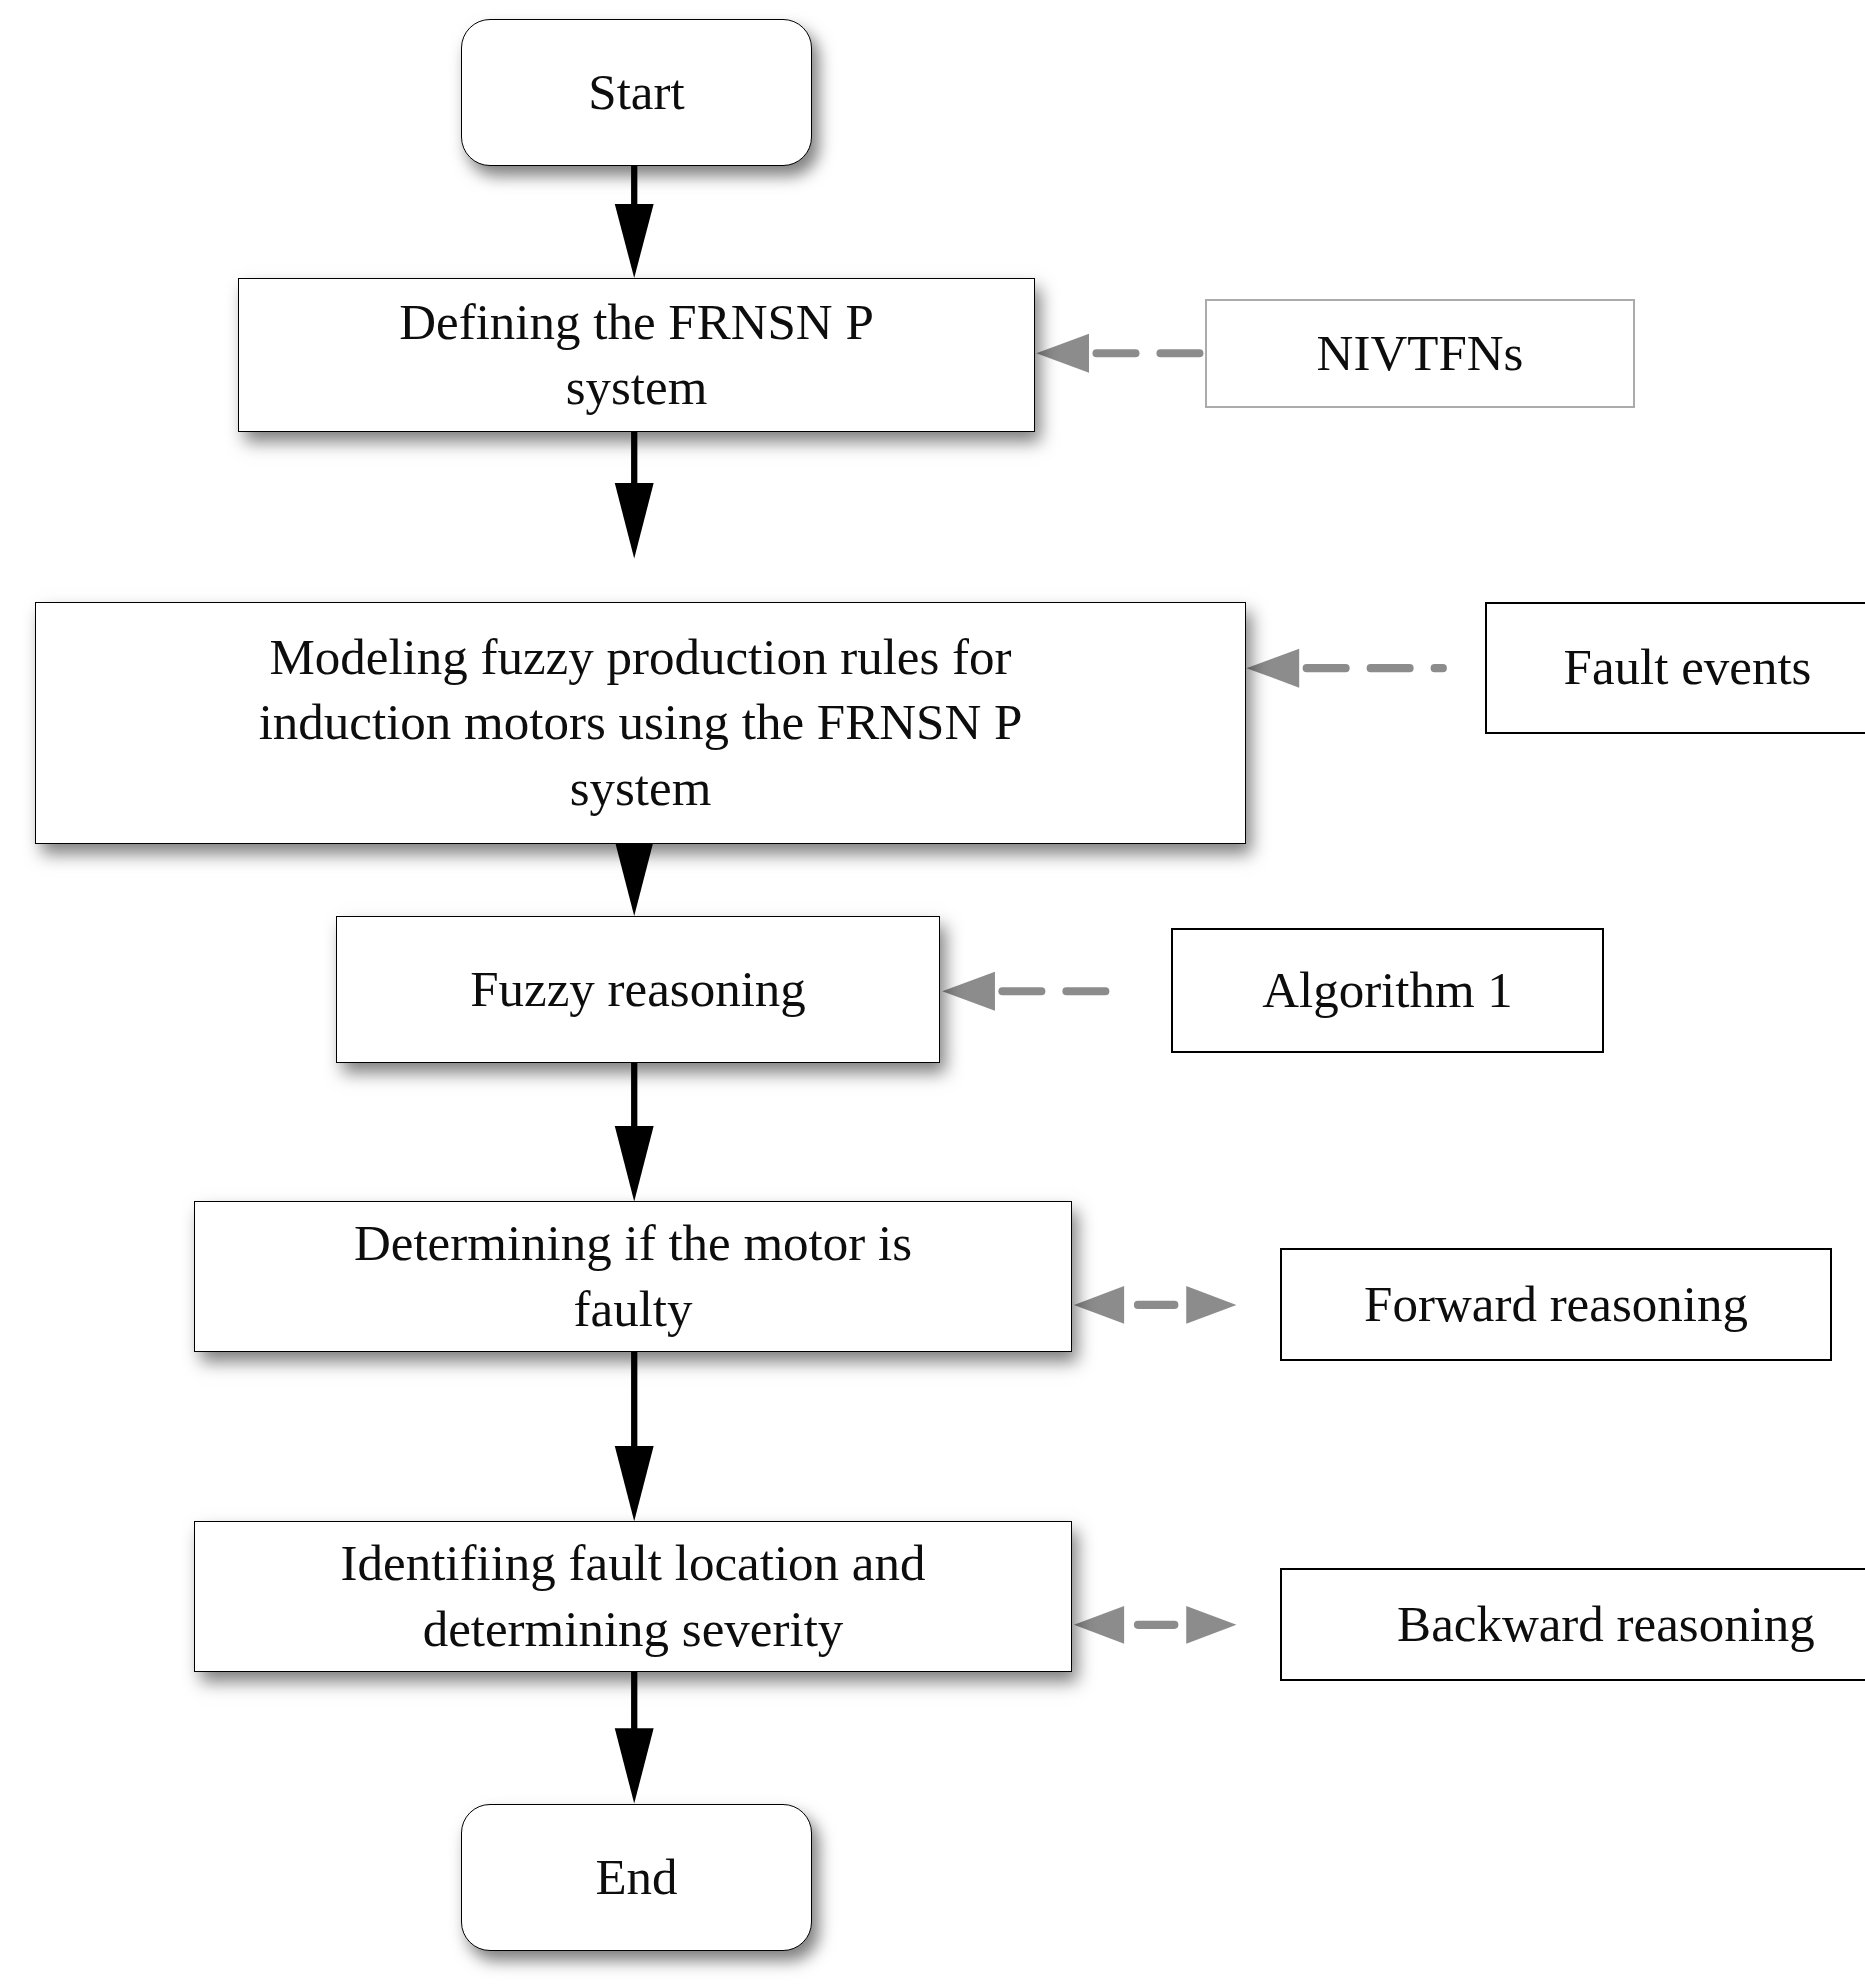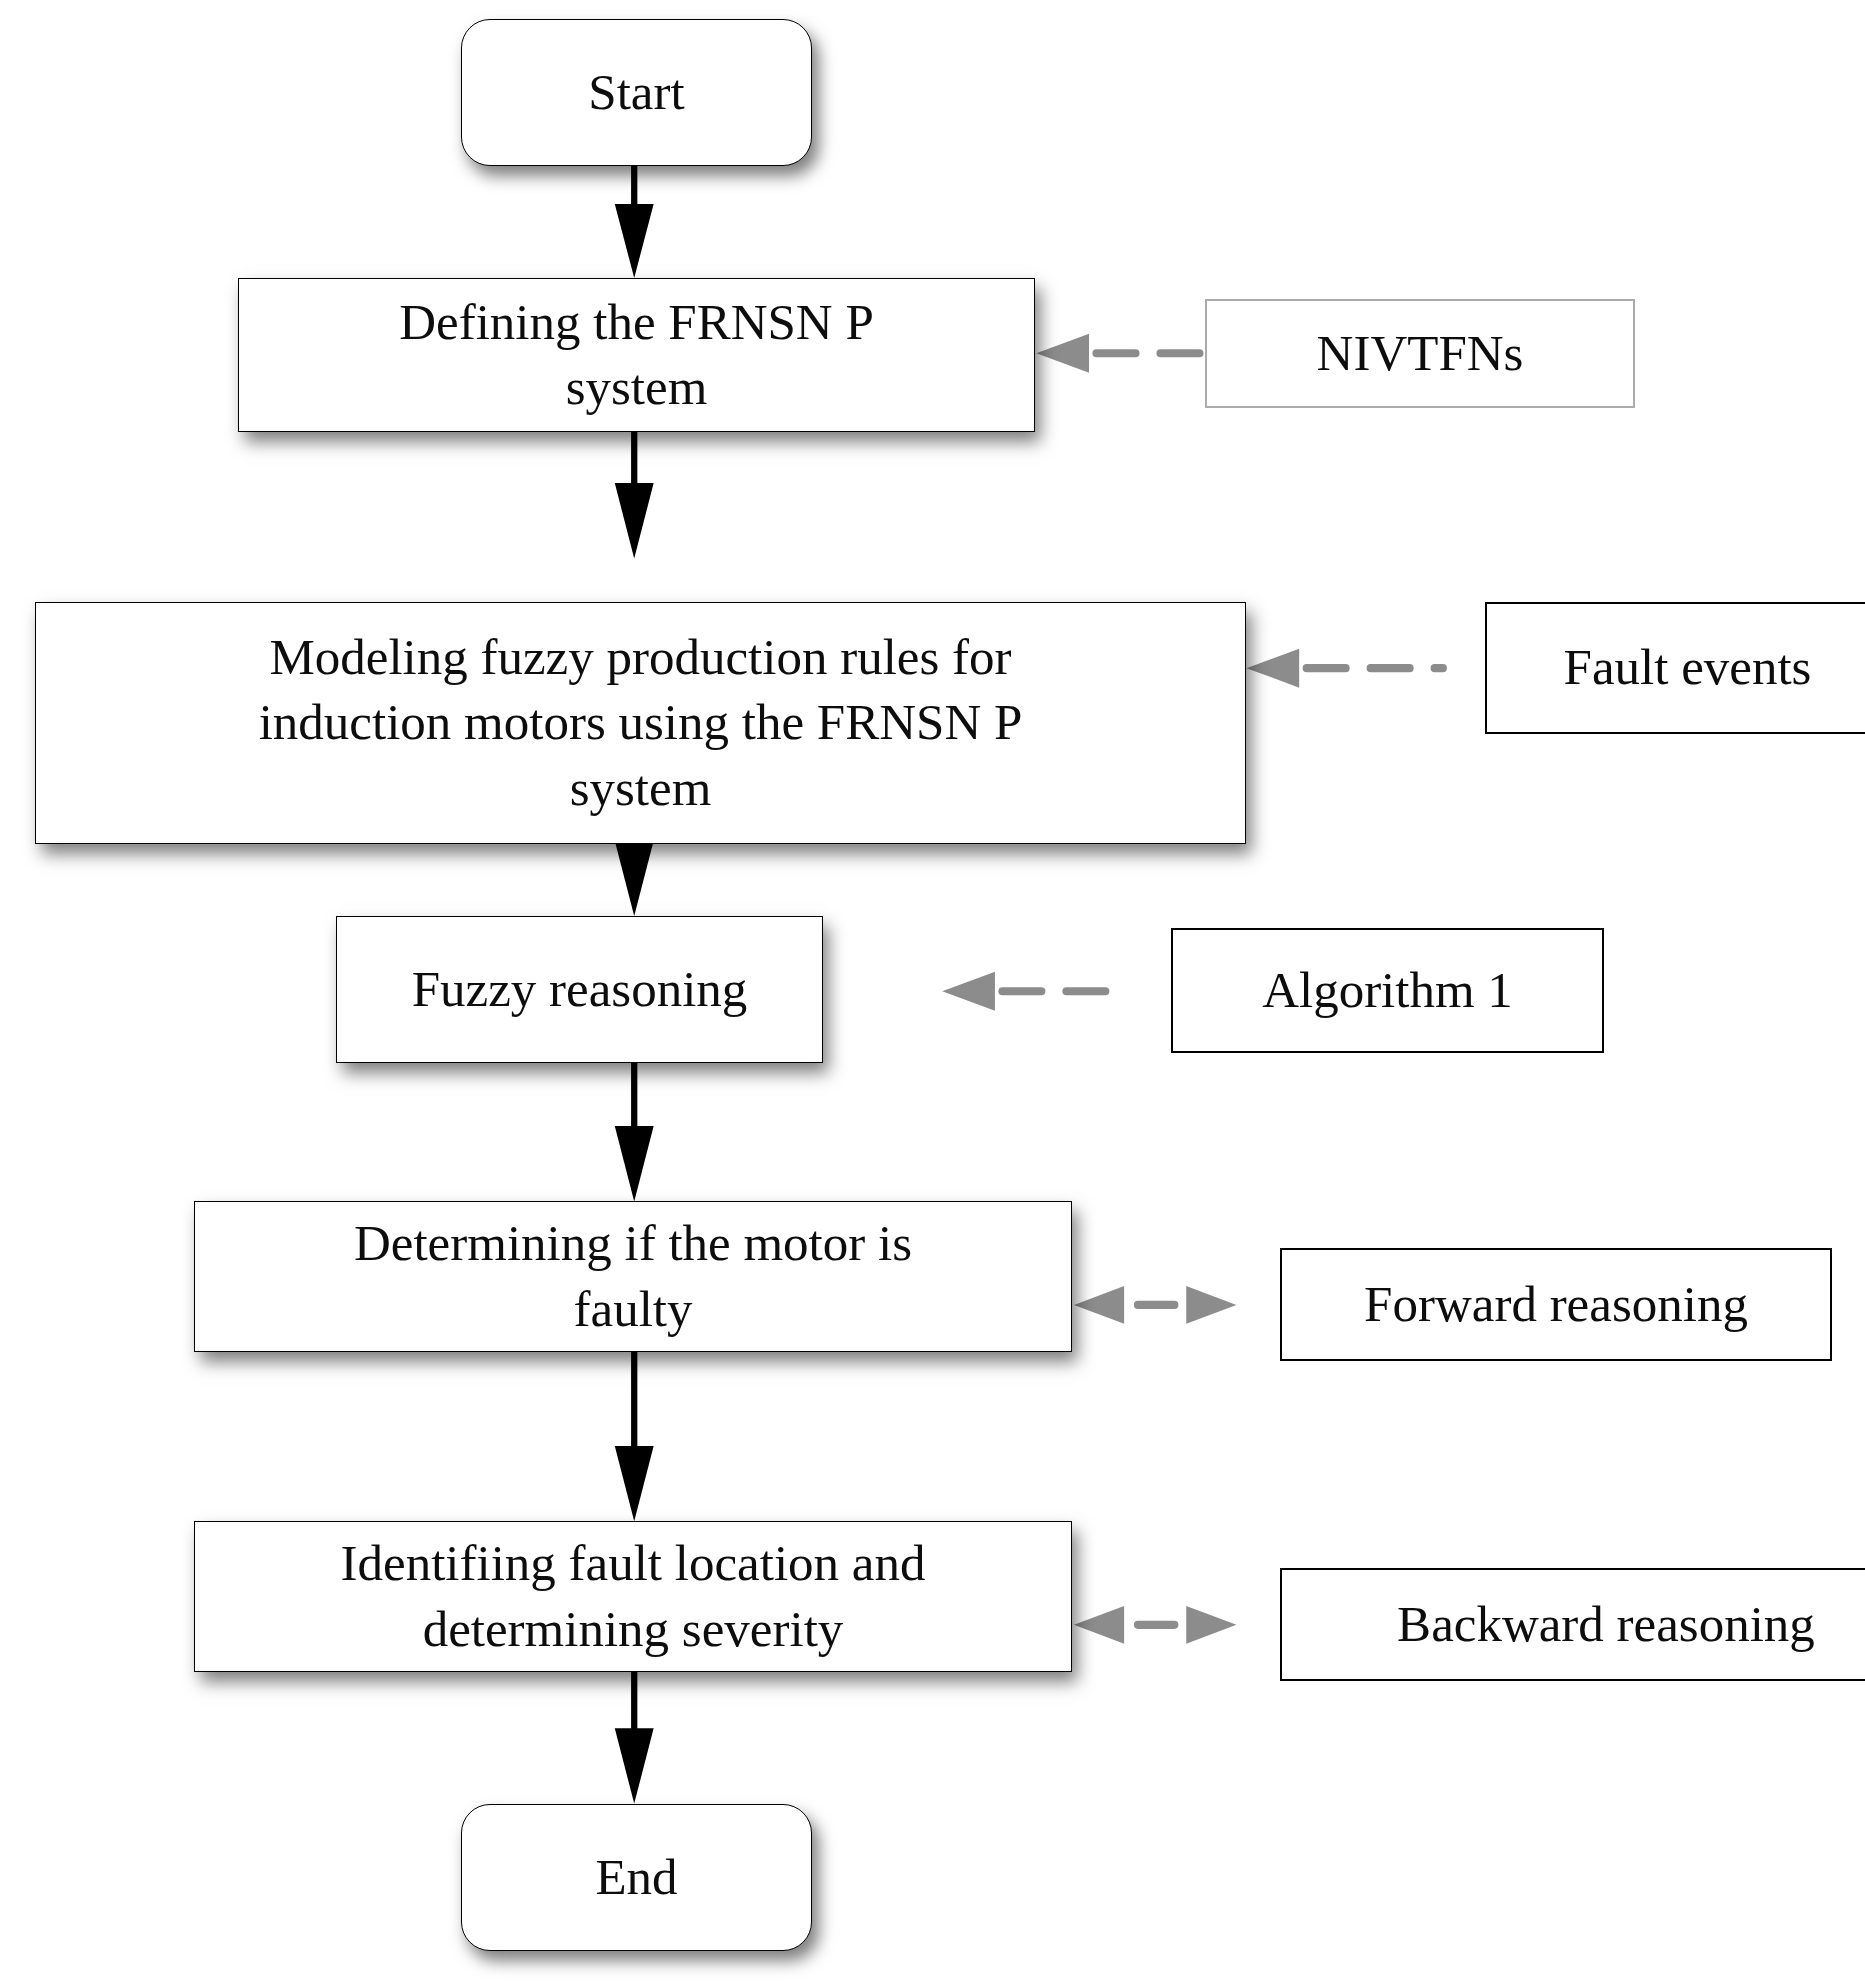--- a/index.html
+++ b/index.html
@@ -53,21 +53,21 @@
   .side-light {
     border: 2.5px solid #ababab;
   }
 
   
   #node-start        { left: 461px;  top: 19px;   width: 351px;  height: 147px; }
   #node-defining     { left: 238px;  top: 278px;  width: 797px; height: 154px; }
   #ann-nivtfns       { left: 1205px; top: 299px;  width: 430px;  height: 109px; }
   #node-modeling     { left: 35px;   top: 558px;  width: 1211px; height: 242px; margin-top: 44px; }
   #ann-fault-events  { left: 1443px; top: 602px;  width: 405px;  height: 132px; }
-  #node-fuzzy        { left: 336px;  top: 916px; width: 487px;  height: 147px; }
+  #node-fuzzy        { left: 336px;  top: 916px; width: 604px;  height: 147px; }
   #ann-algorithm-1   { left: 1129px; top: 928px; width: 433px;  height: 125px; }
   #node-determining  { left: 194px;  top: 1201px; width: 878px; height: 151px; }
   #ann-forward       { left: 1238px; top: 1248px; width: 552px;  height: 113px; }
   #node-identifying  { left: 194px;  top: 1521px; width: 878px; height: 151px; }
   #ann-backward      { left: 1238px; top: 1568px; width: 652px;  height: 113px; }
   #node-end          { left: 461px;  top: 1804px; width: 351px;  height: 147px; }
 
   .flow-line {
     stroke: #000000;
     stroke-width: 10;

